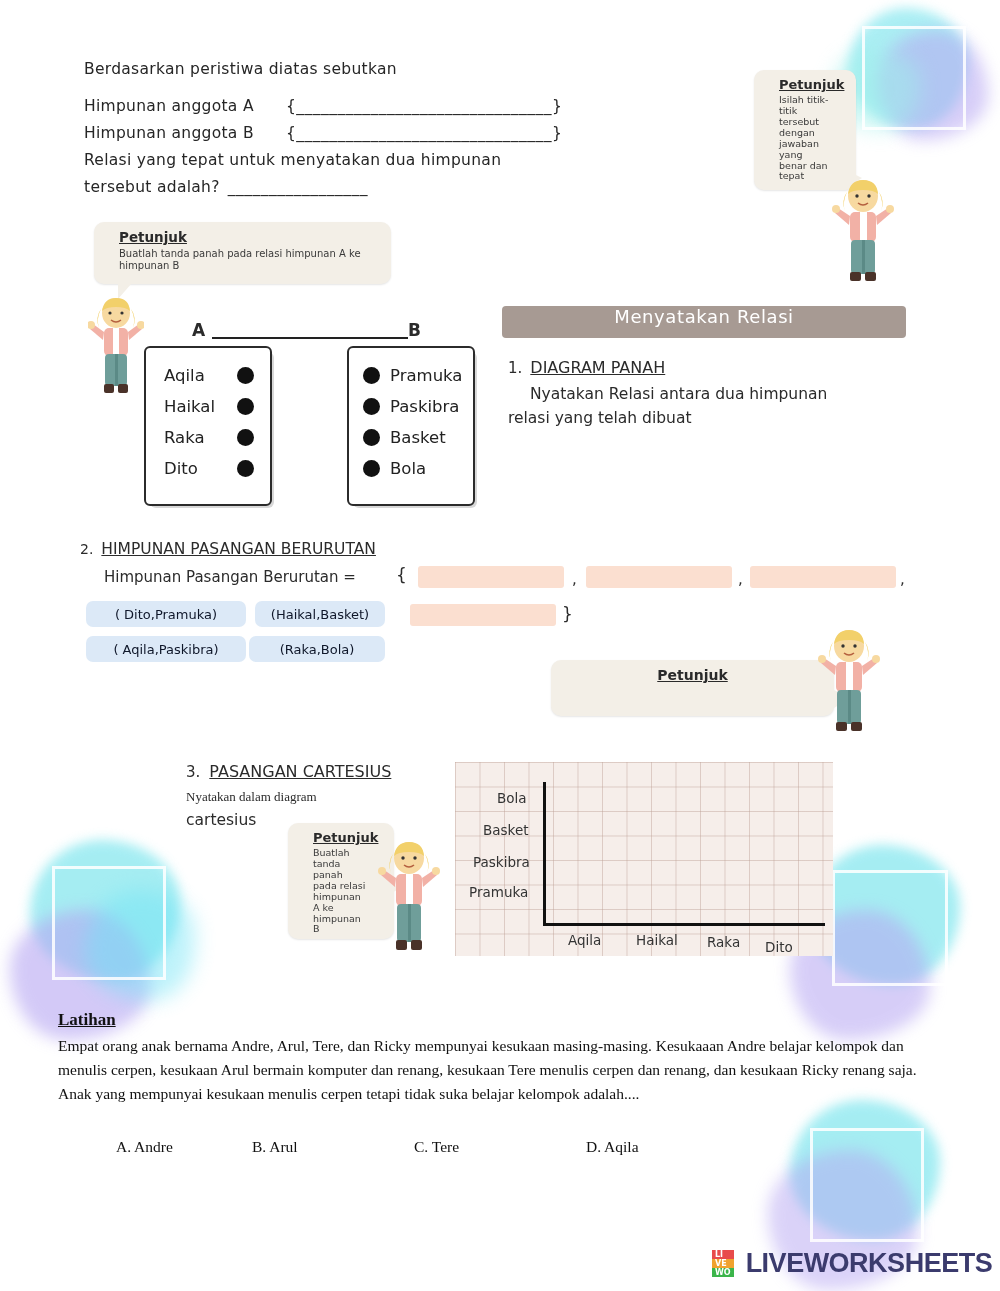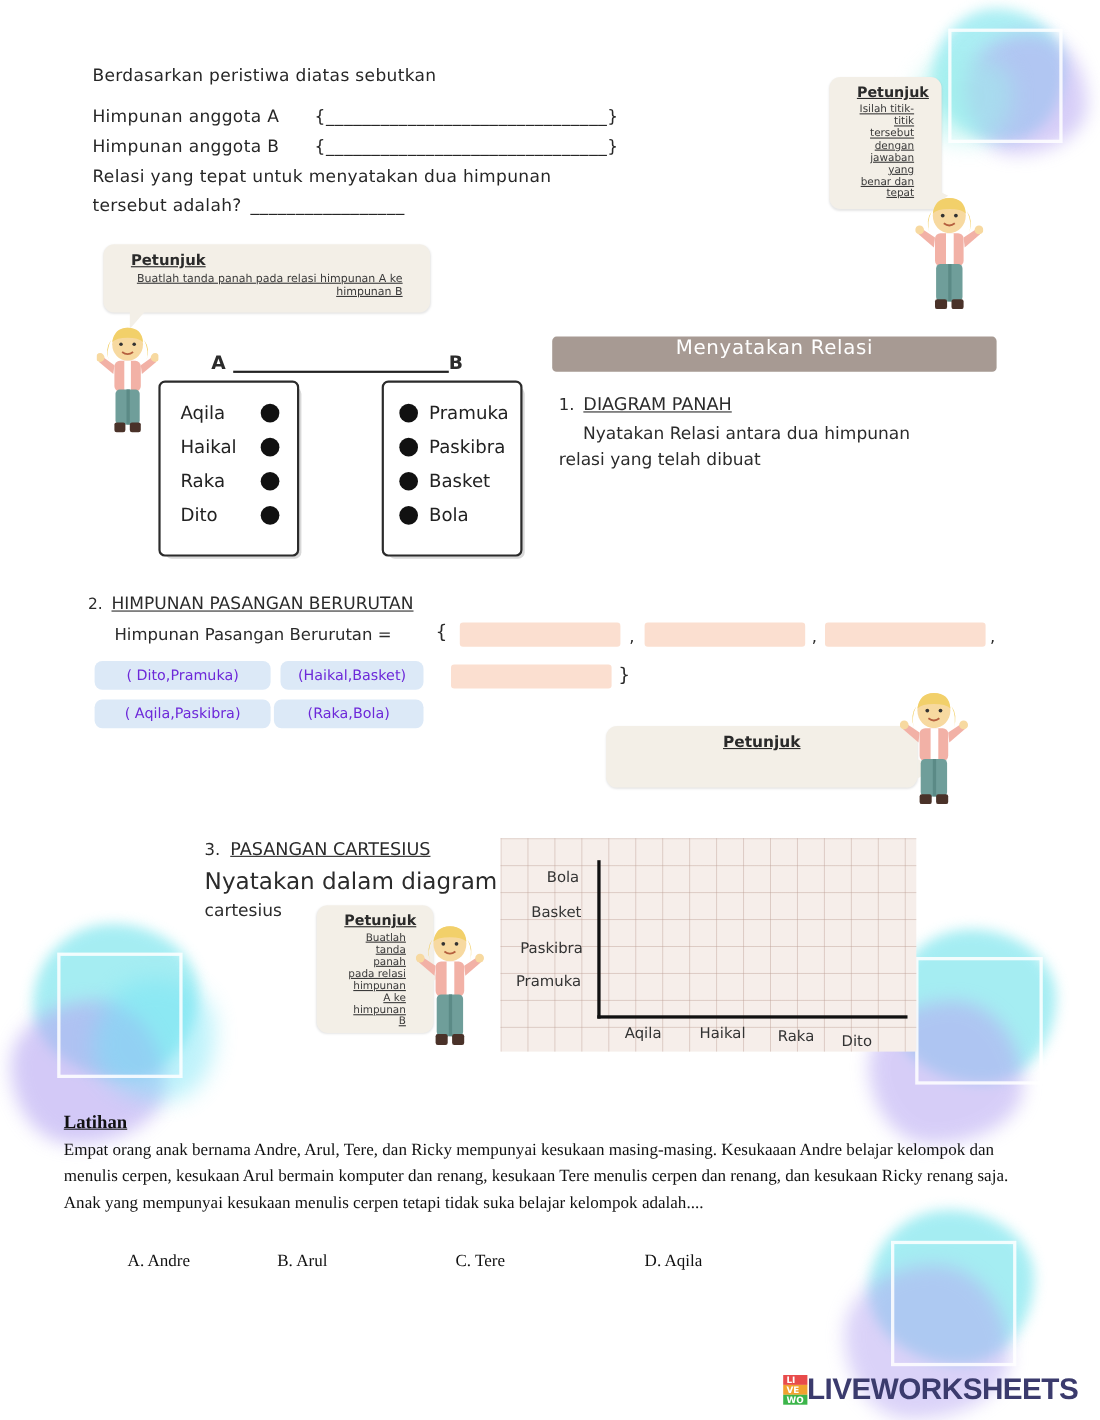--- a/index.html
+++ b/index.html
@@ -18,59 +18,59 @@
 
   
   .hand{font-family:"DejaVu Sans", sans-serif;color:#2b2b2b;}
   .q-line{font-size:15.5px;letter-spacing:.3px;color:#262626;white-space:nowrap;}
   .dots{letter-spacing:.5px;}
 
   
   .bubble{background:#f3efe7;border-radius:10px;padding:7px 25px;box-sizing:border-box;
           box-shadow:0 1px 2px rgba(0,0,0,.10);}
   .bubble .title{font-weight:bold;text-decoration:underline;text-align:center;color:#2a2a2a;}
-  .bubble .body{text-align:right;color:#3a3a3a;line-height:1.15;text-decoration:underline;}
+  .bubble .body{text-align:left;color:#3a3a3a;line-height:1.15;}
   .tail{position:absolute;width:0;height:0;}
 
   
   .char{position:absolute;}
 
   
   .setbox{position:absolute;border:2px solid #2b2b2b;border-radius:6px;background:#fff;}
   .setshadow{position:absolute;background:#d8d8d8;border-radius:6px;}
   .dot{width:17px;height:17px;border-radius:50%;background:#111;display:inline-block;}
   .member{font-size:16.5px;color:#222;}
 
   
   .banner{background:#a79a93;border-radius:4px;color:#fff;display:flex;
           justify-content:center;font-size:18px;letter-spacing:.6px;}
 
   
   .chip{background:#dce9f7;border-radius:7px;display:flex;align-items:center;justify-content:center;
-        font-size:13px;color:#6d28d9;box-sizing:border-box;}
+        font-size:13px;color:#0f172a;box-sizing:border-box;}
   .blank{background:#fbdfd0;border-radius:3px;}
 
   
   .cart{position:absolute;background:#f6eeea;}
   .cart .grid{position:absolute;inset:0;
     background-image:linear-gradient(to right, rgba(190,160,150,.45) 1px, transparent 1px),
                      linear-gradient(to bottom, rgba(190,160,150,.45) 1px, transparent 1px);
     background-size:24.5px 24.5px;}
   .axis{position:absolute;background:#111;}
   .clab{position:absolute;font-size:13.5px;color:#333;}
 
   
   .latihan-title{font-family:"Liberation Serif", serif;font-weight:bold;font-size:17px;
                  text-decoration:underline;color:#111;}
   .latihan-body{font-family:"Liberation Serif", serif;font-size:15.5px;color:#111;line-height:1.55;}
   .opt{font-family:"Liberation Serif", serif;font-size:15.5px;color:#111;}
 
   
   .lw{position:absolute;display:flex;align-items:center;}
-  .lw .badge{display:grid;grid-template-rows:repeat(3,1fr);margin-right:0;}
+  .lw .badge{display:grid;grid-template-rows:repeat(3,1fr);margin-right:12px;}
   .lw .badge span{font-size:8px;font-weight:bold;color:#fff;line-height:9px;padding:0 3px;}
   .lw .wordmark{font-family:"Liberation Sans", sans-serif;font-weight:bold;font-size:27px;
                 letter-spacing:-.5px;color:#3b3b6d;}
 </style>
 </head>
 <body>
 
 <div class="blob" style="right:0;top:0;width:180px;height:180px;">
   <div class="c1" style="left:28px;top:8px;width:120px;height:120px;background:#8fe9f0;opacity:.75;"></div>
   <div class="c2" style="left:58px;top:30px;width:110px;height:110px;background:#b6a6f2;opacity:.55;"></div>
@@ -283,21 +283,21 @@
     <rect x="18" y="94" width="11" height="9" rx="2" fill="#4a3229"></rect>
     <rect x="33" y="94" width="11" height="9" rx="2" fill="#4a3229"></rect>
   </svg>
 </div>
 
 <div class="abs" style="left:186px;top:762px;">
   <div style="display:flex;align-items:baseline;">
     <span class="hand" style="font-size:15px;margin-right:9px;">3.</span>
     <span class="hand" style="font-size:16px;text-decoration:underline;">PASANGAN CARTESIUS</span>
   </div>
-  <div class="hand" style="font-size:21px;margin-top:8px;">Nyatakan dalam diagram</div>
+  <div class="hand" style="font-size:13px;margin-top:8px;font-family:Liberation Serif, serif;">Nyatakan dalam diagram</div>
   <div class="hand" style="font-size:15.5px;margin-top:6px;">cartesius</div>
 </div>
 
 <div class="abs bubble" style="left:288px;top:823px;width:106px;height:116px;">
   <div class="title" style="font-size:13px;margin-bottom:3px;">Petunjuk</div>
   <div class="body" style="font-size:9.5px;">Buatlah tanda panah pada relasi himpunan A ke himpunan B</div>
 </div>
 <div class="tail" style="left:384px;top:880px;border-left:16px solid #f3efe7;border-top:8px solid transparent;border-bottom:10px solid transparent;"></div>
 
 <div class="char" style="left:378px;top:838px;width:62px;height:122px;">

